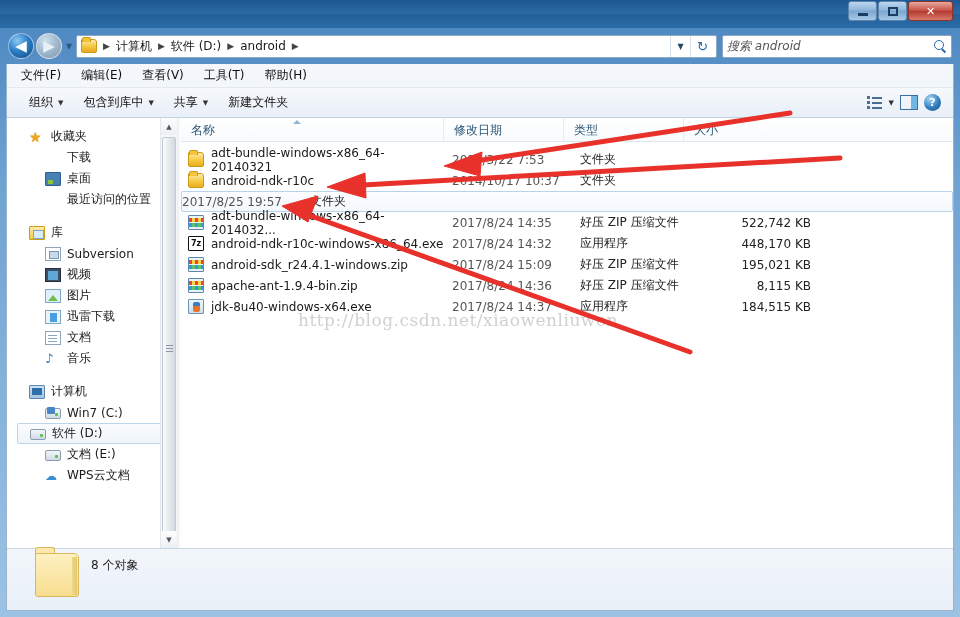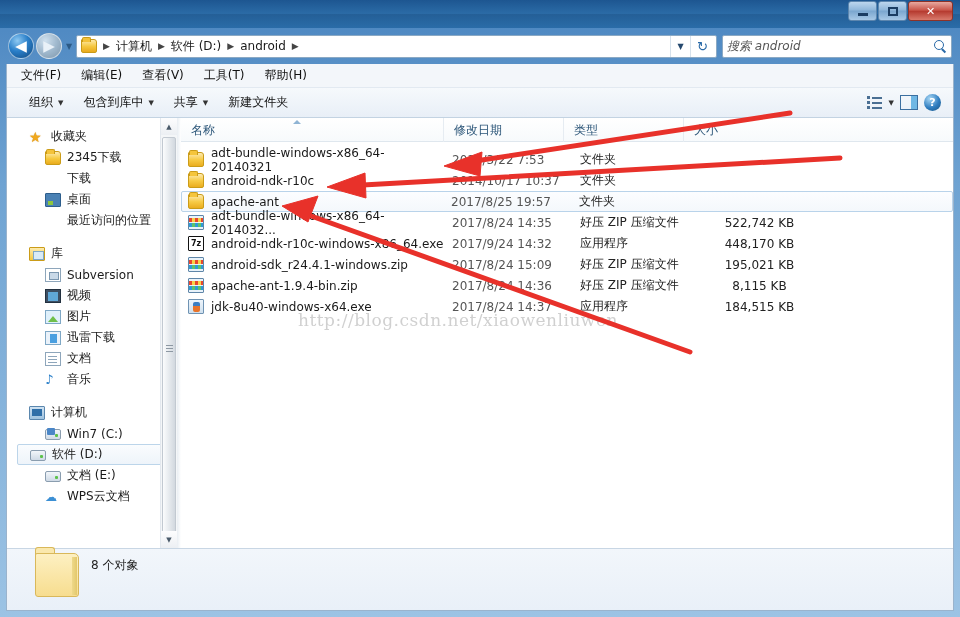--- a/index.html
+++ b/index.html
@@ -207,21 +207,21 @@
     height: 21px; display:flex; align-items:center; font-size:12px; color:#1a1a1a;
     cursor: pointer; border: 1px solid transparent; gap: 8px;
   }
   .row.selected {
     background: linear-gradient(180deg,#fcfdff 0%, #f4f8fc 100%);
     border: 1px solid #b9d3ea; border-radius: 2px;
   }
   .cell-name { display:flex; align-items:center; gap:7px; padding-left: 6px; }
   .cell-date { color:#555; }
   .cell-type { color:#222; }
-  .cell-size { color:#222; text-align:center; }
+  .cell-size { color:#222; text-align:right; }
   .fico { width:16px; height:15px; flex:none; position:relative; }
   .fico-folder { background: linear-gradient(180deg,#fdeab0 0%, #f7cb46 52%, #eaad1f 100%);
     border:1px solid #cb9c18; border-radius:1px 3px 2px 2px; }
   .fico-folder::before{content:'';position:absolute;left:0;top:-3px;width:7px;height:4px;
     background:#f5c53c;border:1px solid #cb9c18;border-bottom:none;border-radius:2px 2px 0 0;}
   .fico-zip { background:#e8f2fa; border:1px solid #5f86a8; border-radius:1px; overflow:hidden;}
   .fico-zip::before{content:'';position:absolute;left:0;top:2px;right:0;height:4px;
     background: repeating-linear-gradient(90deg,#e8472e 0 3px,#f6d44a 3px 6px);}
   .fico-zip::after{content:'';position:absolute;left:0;bottom:2px;right:0;height:4px;
     background: repeating-linear-gradient(90deg,#2f9ad6 0 3px,#5fc36a 3px 6px);}
@@ -341,24 +341,20 @@
 
       <div class="sidebar">
         <div class="navpanes">
 
           <div class="navgroup">
             <div class="navitem head">
               <span class="ico ico-star">★</span>
               <span>收藏夹</span>
             </div>
             <div class="navitem child">
-              <span class="ico ico-folder"></span>
-              <span>2345下载</span>
-            </div>
-            <div class="navitem child">
               <span class="ico"></span>
               <span>下载</span>
             </div>
             <div class="navitem child">
               <span class="ico ico-desktop"></span>
               <span>桌面</span>
             </div>
             <div class="navitem child">
               <span class="ico"></span>
               <span>最近访问的位置</span>
@@ -466,45 +462,41 @@
             <span class="cell-name" style="width:262px">
               <span class="fico fico-folder"></span>
               <span>android-ndk-r10c</span>
             </span>
             <span class="cell-date" style="width:120px">2014/10/17 10:37</span>
             <span class="cell-type" style="width:120px">文件夹</span>
             <span class="cell-size" style="width:103px"></span>
           </div>
 
           <div class="row selected">
-            <span class="cell-name" style="width:261px">
-              <span class="fico fico-folder"></span>
-              <span>apache-ant</span>
-            </span>
             <span class="cell-date" style="width:120px">2017/8/25 19:57</span>
             <span class="cell-type" style="width:120px">文件夹</span>
             <span class="cell-size" style="width:103px"></span>
           </div>
 
           <div class="row">
             <span class="cell-name" style="width:262px">
               <span class="fico fico-zip"></span>
               <span>adt-bundle-windows-x86_64-2014032...</span>
             </span>
             <span class="cell-date" style="width:120px">2017/8/24 14:35</span>
             <span class="cell-type" style="width:120px">好压 ZIP 压缩文件</span>
             <span class="cell-size" style="width:103px">522,742 KB</span>
           </div>
 
           <div class="row">
             <span class="cell-name" style="width:262px">
               <span class="fico fico-7z">7z</span>
               <span>android-ndk-r10c-windows-x86_64.exe</span>
             </span>
-            <span class="cell-date" style="width:120px">2017/9/24 14:32</span>
+            <span class="cell-date" style="width:120px">2017/8/24 14:32</span>
             <span class="cell-type" style="width:120px">应用程序</span>
             <span class="cell-size" style="width:103px">448,170 KB</span>
           </div>
 
           <div class="row">
             <span class="cell-name" style="width:262px">
               <span class="fico fico-zip"></span>
               <span>android-sdk_r24.4.1-windows.zip</span>
             </span>
             <span class="cell-date" style="width:120px">2017/8/24 15:09</span>

